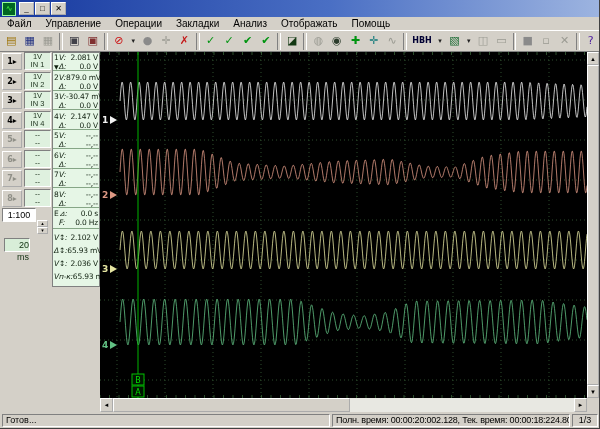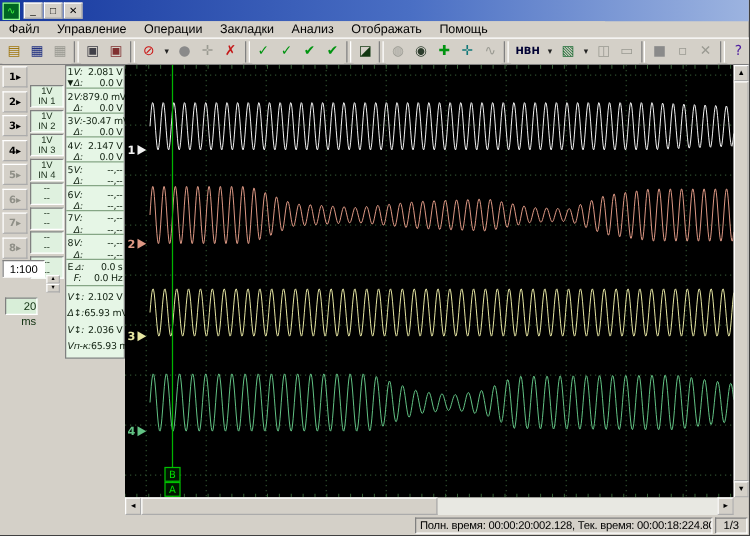--- a/index.html
+++ b/index.html
@@ -31,21 +31,21 @@
   .tbtn.tdrop{width:11px;font-size:7px;color:#222;}
   .tsep{width:2px;height:17px;border-left:1px solid #808080;border-right:1px solid #fff;margin:0 2px;}
   
   .left-panel{position:absolute;left:0;top:52px;width:100px;height:360px;background:#d4d0c8;}
   .ch-btn{position:absolute;left:2px;width:20px;height:17px;background:#d4d0c8;
     border:1px outset #fff;font-size:8px;font-weight:bold;padding:0;color:#000;
     font-family:"DejaVu Sans",sans-serif;}
   .ch-btn.dis{color:#8f8f87;}
   .ch-range{position:absolute;left:24px;width:27px;height:18px;background:#dff1df;
     border:1px solid;border-color:#808080 #fff #fff #808080;box-sizing:border-box;
-    font-size:7.5px;line-height:8px;text-align:center;color:#1c301c;overflow:hidden;margin-top:16px;}
+    font-size:7.5px;line-height:8px;text-align:center;color:#1c301c;overflow:hidden;}
   .meas-bg{position:absolute;left:52px;top:0;width:48px;height:235px;background:#e6f6e6;
     border:1px solid #808080;box-sizing:border-box;}
   .ch-meas{position:absolute;left:53px;width:46px;height:19px;border-bottom:1px solid #86a686;
     font-family:"DejaVu Sans",sans-serif;font-size:7.5px;letter-spacing:-0.2px;color:#102010;
     padding:1px 1px 0 1px;box-sizing:border-box;}
   .mrow{display:flex;height:9px;align-items:center;white-space:nowrap;}
   .mnum{width:5px;flex:none;}
   .msel{width:5px;flex:none;font-size:6px;}
   .mlab{font-style:italic;flex:none;}
   .mval{margin-left:auto;}
@@ -486,17 +486,18 @@
   </div>
 
   <div class="hscroll">
     <button class="sbtn" style="left:0">◄</button>
     <div class="hthumb"></div>
     <button class="sbtn" style="left:474px">►</button>
   </div>
   <div class="corner"></div>
 
   <div class="statusbar">
+    <div class="sseg ready">Готов...</div>
     <div class="sseg times">Полн. время: 00:00:20:002.128, Тек. время: 00:00:18:224.800</div>
     <div class="sseg page">1/3</div>
   </div>
 
 </div>
 
 </body></html>

